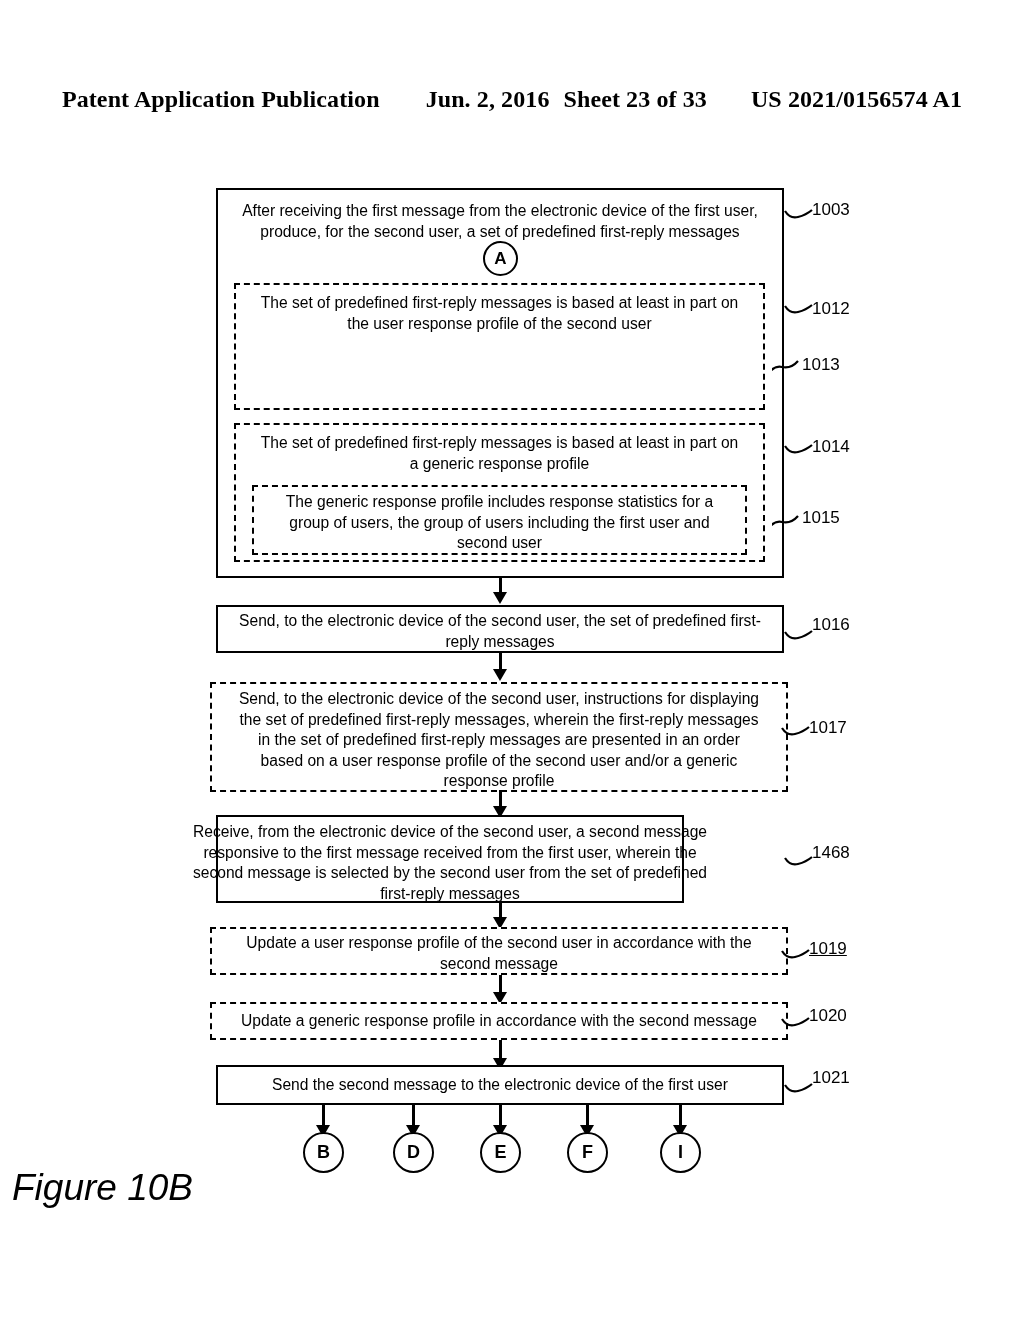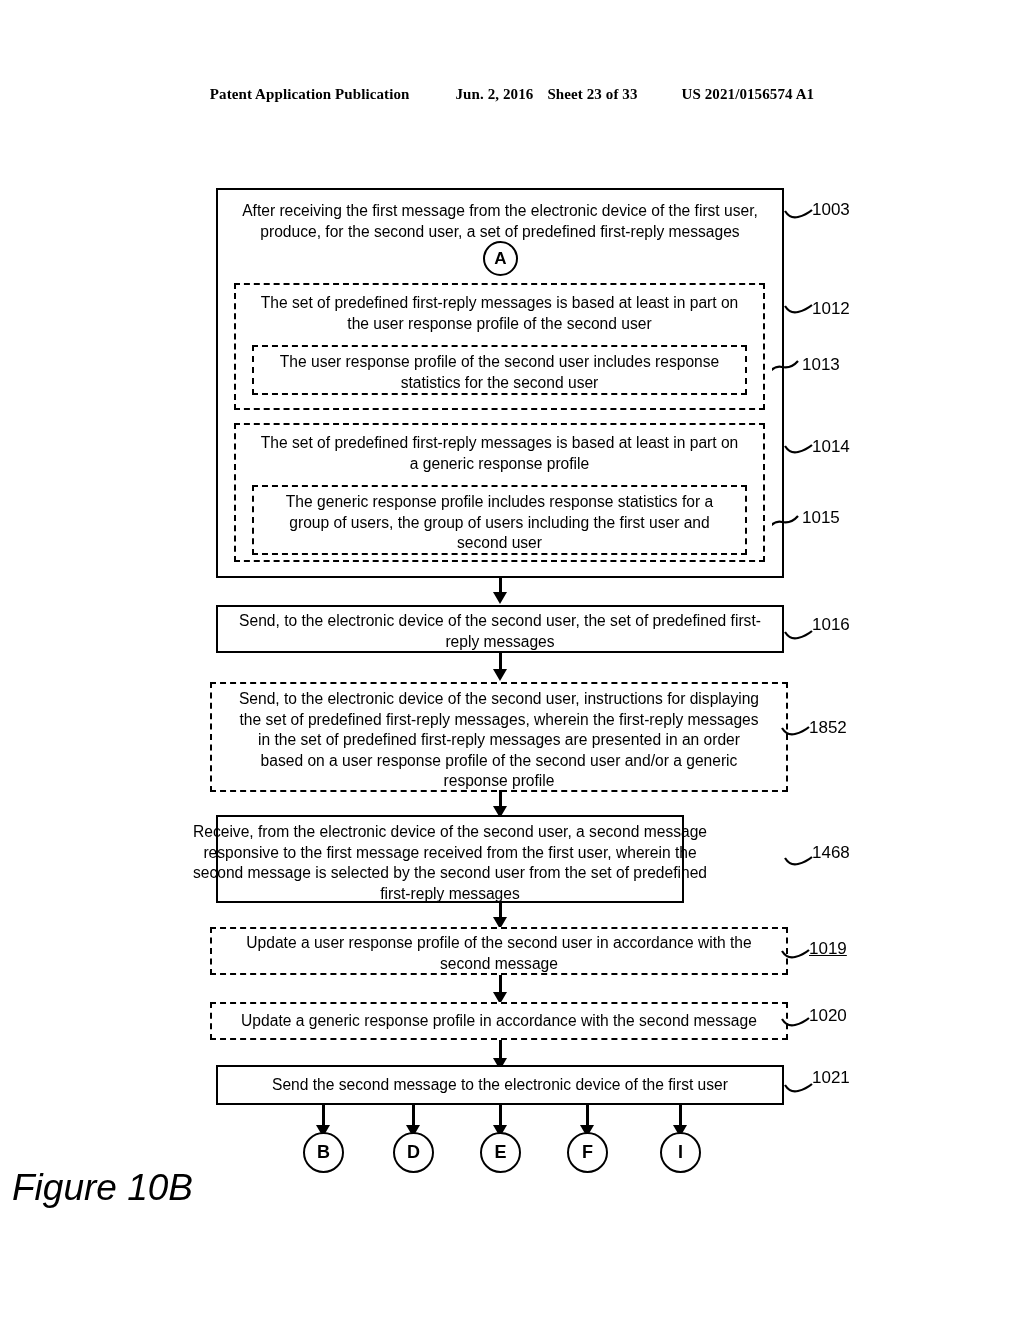--- a/index.html
+++ b/index.html
@@ -20,21 +20,21 @@
   .page-header {
     position: absolute;
     top: 86px;
     left: 0;
     width: 1024px;
     display: flex;
     justify-content: center;
     align-items: baseline;
     font-family: "Liberation Serif", serif;
     font-weight: bold;
-    font-size: 15px;
+    font-size: 24px;
     letter-spacing: 0.1px;
     white-space: nowrap;
   }
   .page-header .hdr-pub { margin-right: 46px; }
   .page-header .hdr-date { margin-right: 14px; }
   .page-header .hdr-sheet { margin-right: 44px; }
 
   
   .figure {
     position: absolute;
@@ -148,24 +148,20 @@
 
   <div class="circle circle-a" style="left:471px; top:241px;">
     <span>A</span>
   </div>
 
   <div class="box dashed-box" style="left:222px; top:283px; width:531px; height:127px; padding-top:8px;">
     <div class="box-text" style="width:512px;">The set of predefined first-reply messages is based at least in part on
 the user response profile of the second user</div>
   </div>
 
-  <div class="box dashed-box" style="left:240px; top:345px; width:495px; height:50px; padding-top:5px;">
-    <div class="box-text" style="width:478px;">The user response profile of the second user includes response
-statistics for the second user</div>
-  </div>
 
   <div class="box dashed-box" style="left:222px; top:423px; width:531px; height:139px; padding-top:8px;">
     <div class="box-text" style="width:512px;">The set of predefined first-reply messages is based at least in part on
 a generic response profile</div>
   </div>
 
   <div class="box dashed-box" style="left:240px; top:485px; width:495px; height:70px; padding-top:5px;">
     <div class="box-text" style="width:478px;">The generic response profile includes response statistics for a
 group of users, the group of users including the first user and
 second user</div>
@@ -286,20 +282,20 @@
       <path d="M13,905 q5,8 13,6 q8,-2 14,-7"></path>
     </g>
   </svg>
 
   <div class="ref" style="left:800px; top:200px;">1003</div>
   <div class="ref" style="left:800px; top:299px;">1012</div>
   <div class="ref" style="left:790px; top:355px;">1013</div>
   <div class="ref" style="left:800px; top:437px;">1014</div>
   <div class="ref" style="left:790px; top:508px;">1015</div>
   <div class="ref" style="left:800px; top:615px;">1016</div>
-  <div class="ref" style="left:797px; top:718px;">1852</div>
+  <div class="ref" style="left:797px; top:718px;">1017</div>
   <div class="ref" style="left:800px; top:843px;">1468</div>
   <div class="ref" style="left:797px; top:939px;text-decoration:underline;">1019</div>
   <div class="ref" style="left:797px; top:1006px;">1020</div>
   <div class="ref" style="left:800px; top:1068px;">1021</div>
 
   <div class="fig-caption" style="top:1167px;">Figure 10B</div>
 </div>
 
 </body></html>

